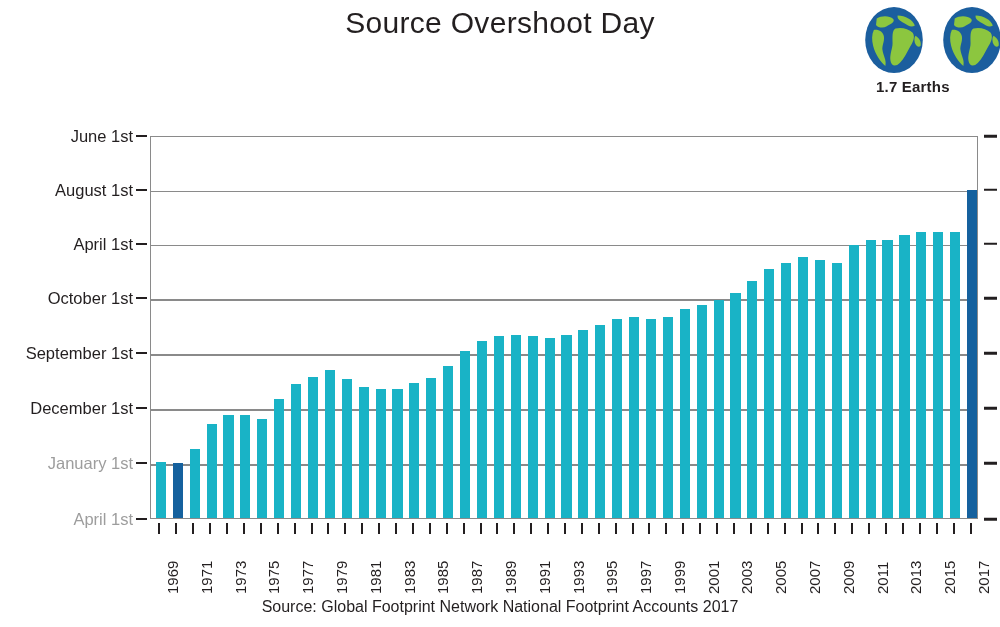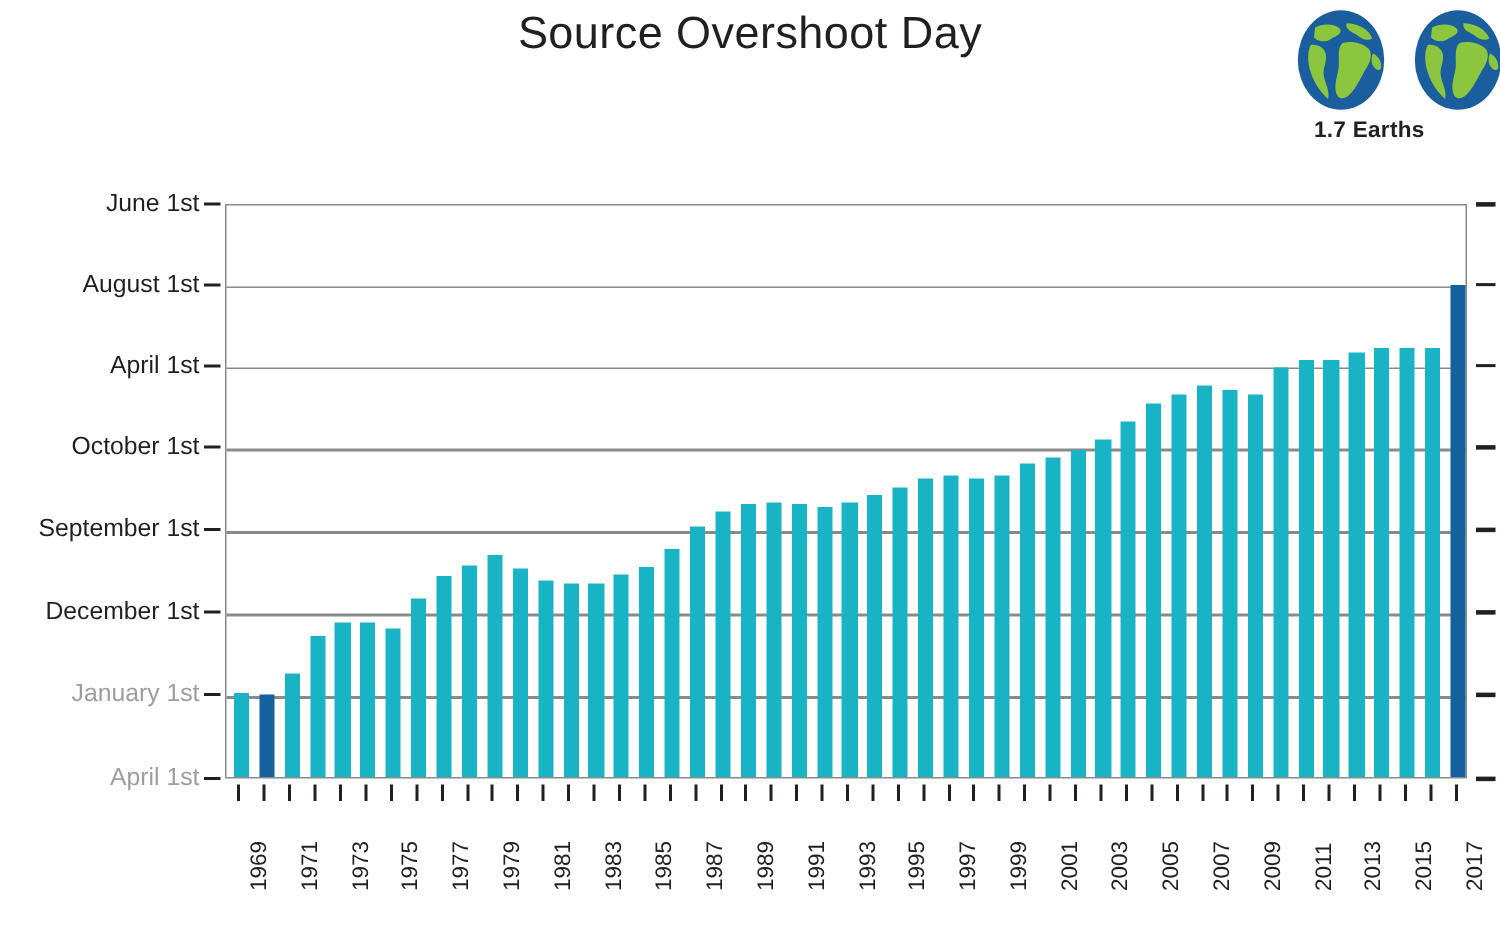--- a/index.html
+++ b/index.html
@@ -268,13 +268,14 @@
         <div class="xlabel" style="left: 622.276px; top: 56px;">2005</div>
         <div class="xlabel" style="left: 656.071px; top: 56px;">2007</div>
         <div class="xlabel" style="left: 689.867px; top: 56px;">2009</div>
         <div class="xlabel" style="left: 723.663px; top: 56px;">2011</div>
         <div class="xlabel" style="left: 757.459px; top: 56px;">2013</div>
         <div class="xlabel" style="left: 791.255px; top: 56px;">2015</div>
         <div class="xlabel" style="left: 825.051px; top: 56px;">2017</div>
       </div>
   </div>
 
+  <div class="source">Source: Global Footprint Network National Footprint Accounts 2017</div>
 </div>
 
 </body></html>

